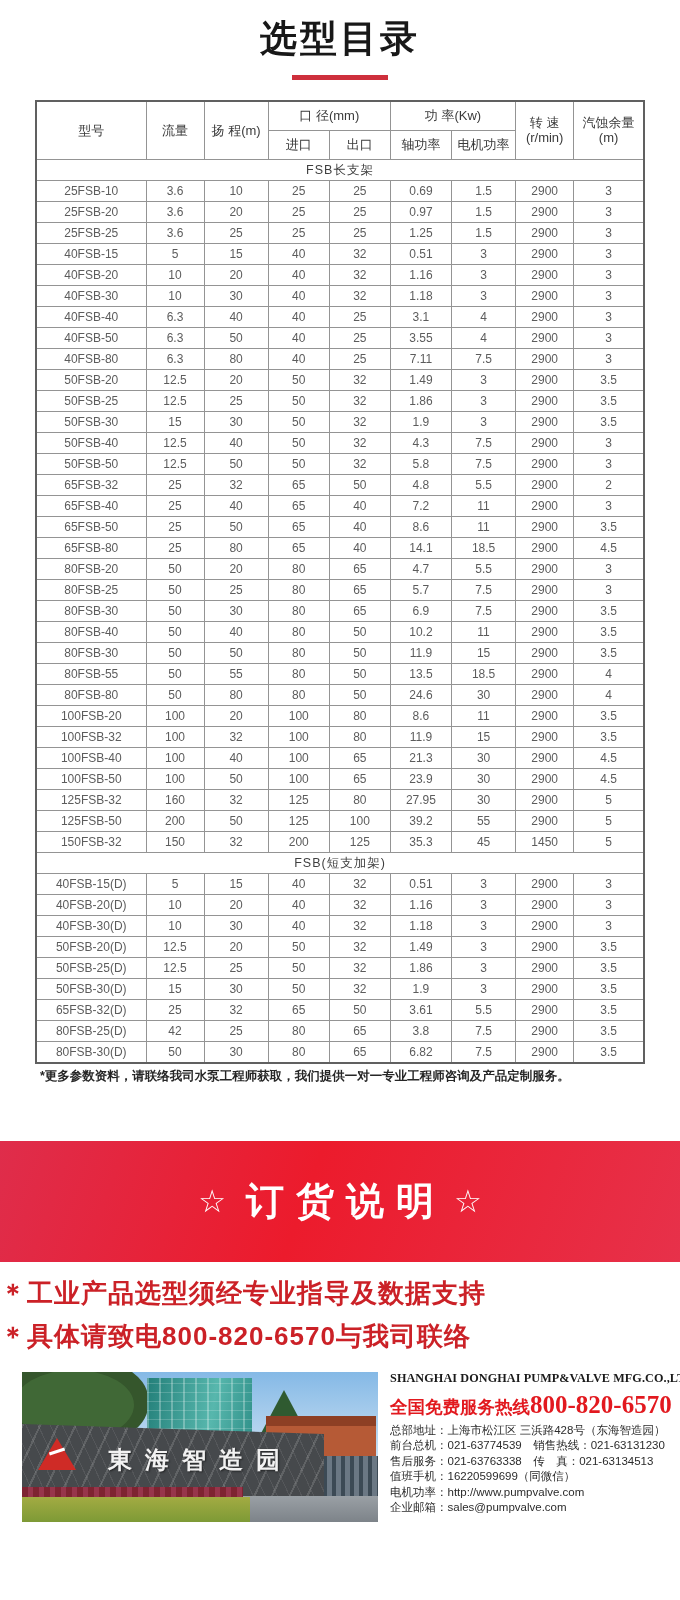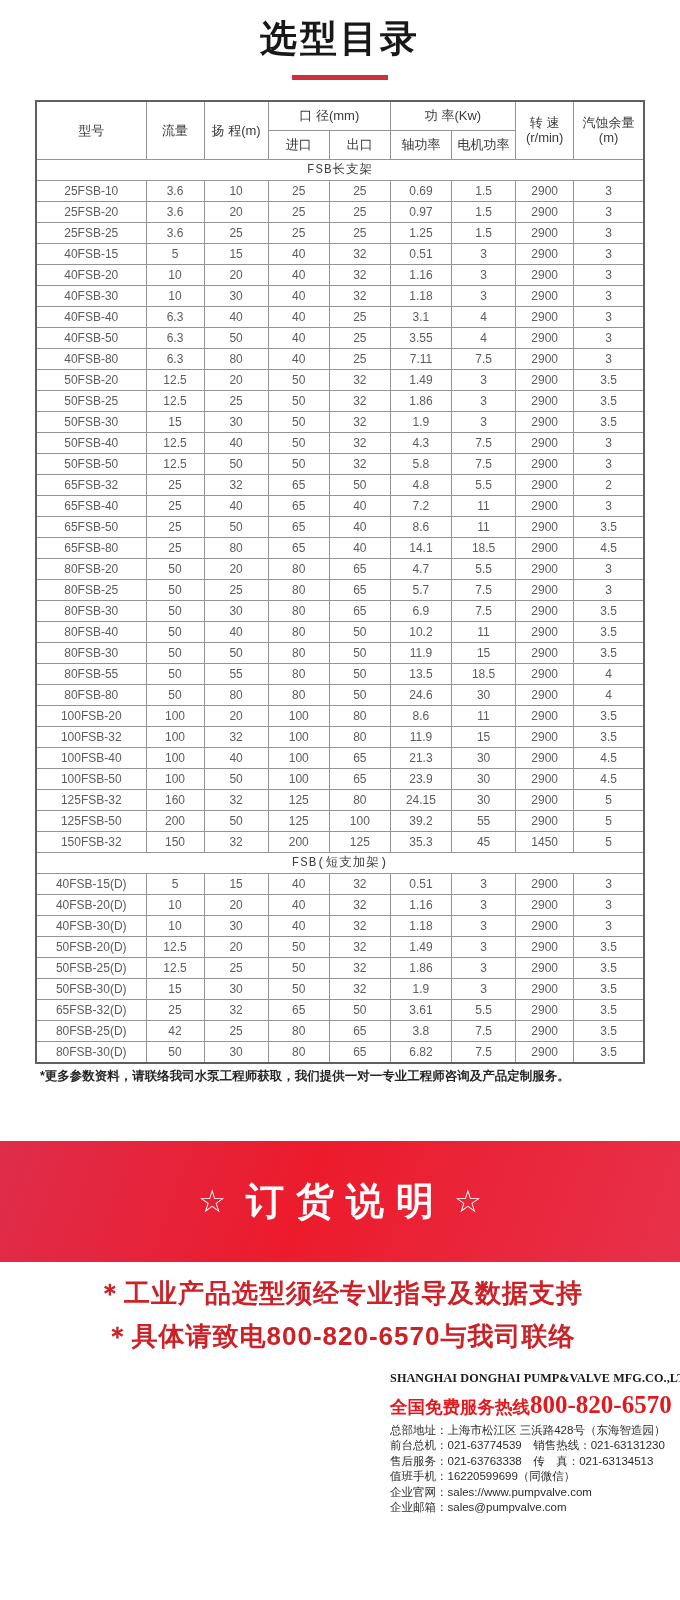--- a/index.html
+++ b/index.html
@@ -19,37 +19,37 @@
   .title-block{position:absolute;top:14px;left:0;width:100%;text-align:center;}
   .page-title{font-size:37px;font-weight:700;color:#181818;letter-spacing:3px;}
   .title-underline{width:96px;height:5px;margin:11px auto 0;background:var(--underline-red);}
 
   
   table.spec{position:absolute;top:100px;left:35px;width:610px;border-collapse:collapse;table-layout:fixed;
     text-align:center;border:2px solid #606060;}
   table.spec th,table.spec td{border:1px solid #949494;padding:0;font-weight:400;overflow:hidden;}
   table.spec thead th{height:29px;font-size:13px;color:#3a3a3a;line-height:15px;}
   table.spec tbody td{height:20px;font-size:12px;color:#5c5c5c;line-height:20px;}
-  table.spec .section-row td{color:#3f3f3f;font-size:12.5px;letter-spacing:1px;font-family:Liberation Mono, monospace;}
+  table.spec .section-row td{color:#3f3f3f;font-size:12.5px;letter-spacing:1px;}
   col.c-model{width:18%;}col.c-flow{width:9.5%;}col.c-head{width:10.5%;}
   col.c-in{width:10%;}col.c-out{width:10%;}col.c-shaft{width:10%;}
   col.c-motor{width:10.5%;}col.c-speed{width:9.5%;}col.c-npsh{width:11.5%;}
 
   
   .note{position:absolute;top:1068px;left:40px;width:600px;font-size:12.5px;font-weight:700;color:#262626;}
 
   
   .banner{position:absolute;top:1141px;left:0;width:680px;height:121px;color:#fff;
     background:linear-gradient(110deg,var(--banner-red-dark) 0%,var(--banner-red-bright) 45%,var(--banner-red-end) 100%);
     display:flex;align-items:center;justify-content:center;}
   .banner-star{font-size:31px;font-weight:700;line-height:1;}
   .banner-title{font-size:38px;font-weight:800;letter-spacing:12px;margin:0 8px 0 20px;}
 
   
-  .notice{position:absolute;top:1272px;left:0;width:680px;text-align:center;
+  .notice{position:absolute;top:1272px;left:0;width:680px;
     color:var(--text-red);font-weight:800;font-size:26px;line-height:43px;letter-spacing:1px;}
 
   
   .footer-photo{position:absolute;top:1372px;left:22px;width:356px;height:150px;overflow:hidden;background:#bcd6ea;}
   .sky{position:absolute;left:0;top:0;width:100%;height:70%;background:linear-gradient(#85b9e6,#d9e9f5);}
   .glass-building{position:absolute;left:125px;top:6px;width:105px;height:78px;
     background:linear-gradient(100deg,#237f79,#57b7ad 60%,#2f8f88);}
   .glass-building:before{content:"";position:absolute;inset:0;
     background:repeating-linear-gradient(90deg,rgba(255,255,255,.28) 0 2px,transparent 2px 12px),
                repeating-linear-gradient(0deg,rgba(255,255,255,.18) 0 1px,transparent 1px 9px);}
@@ -445,21 +445,21 @@
           <td>30</td>
           <td>2900</td>
           <td>4.5</td>
         </tr>
         <tr>
           <td>125FSB-32</td>
           <td>160</td>
           <td>32</td>
           <td>125</td>
           <td>80</td>
-          <td>24.15</td>
+          <td>27.95</td>
           <td>30</td>
           <td>2900</td>
           <td>5</td>
         </tr>
         <tr>
           <td>125FSB-50</td>
           <td>200</td>
           <td>50</td>
           <td>125</td>
           <td>100</td>
@@ -590,29 +590,43 @@
     <span class="banner-star">☆</span>
     <span class="banner-title">订货说明</span>
     <span class="banner-star">☆</span>
   </div>
 
   <div class="notice">
     <div>＊工业产品选型须经专业指导及数据支持</div>
     <div>＊具体请致电800-820-6570与我司联络</div>
   </div>
 
+  <div class="footer-photo">
+    <div class="sky"></div>
+    <div class="tree-left"></div>
+    <div class="glass-building"></div>
+    <div class="tree-right"></div>
+    <div class="bldg-right"></div>
+    <div class="gate"></div>
+    <div class="drive"></div>
+    <div class="wall"></div>
+    <div class="logo-triangle"></div>
+    <div class="sign-text">東海智造园</div>
+    <div class="hedge"></div>
+    <div class="lawn"></div>
+  </div>
 
   <div class="footer-info">
     <div class="company-name-en">SHANGHAI DONGHAI PUMP&amp;VALVE MFG.CO.,LTD.</div>
     <div class="hotline">
       <span>全国免费服务热线</span><span class="hotline-number">800-820-6570</span>
     </div>
     <div class="company-details" id="company-details">
         <div class="detail-line">总部地址：上海市松江区 三浜路428号（东海智造园）</div>
         <div class="detail-line">前台总机：021-63774539　销售热线：021-63131230</div>
         <div class="detail-line">售后服务：021-63763338　传　真：021-63134513</div>
         <div class="detail-line">值班手机：16220599699（同微信）</div>
-        <div class="detail-line">企业官网：sales://www.pumpvalve.com</div>
+        <div class="detail-line">电机功率：http://www.pumpvalve.com</div>
         <div class="detail-line">企业邮箱：sales@pumpvalve.com</div>
       </div>
   </div>
 
 </div>
 
 </body></html>

